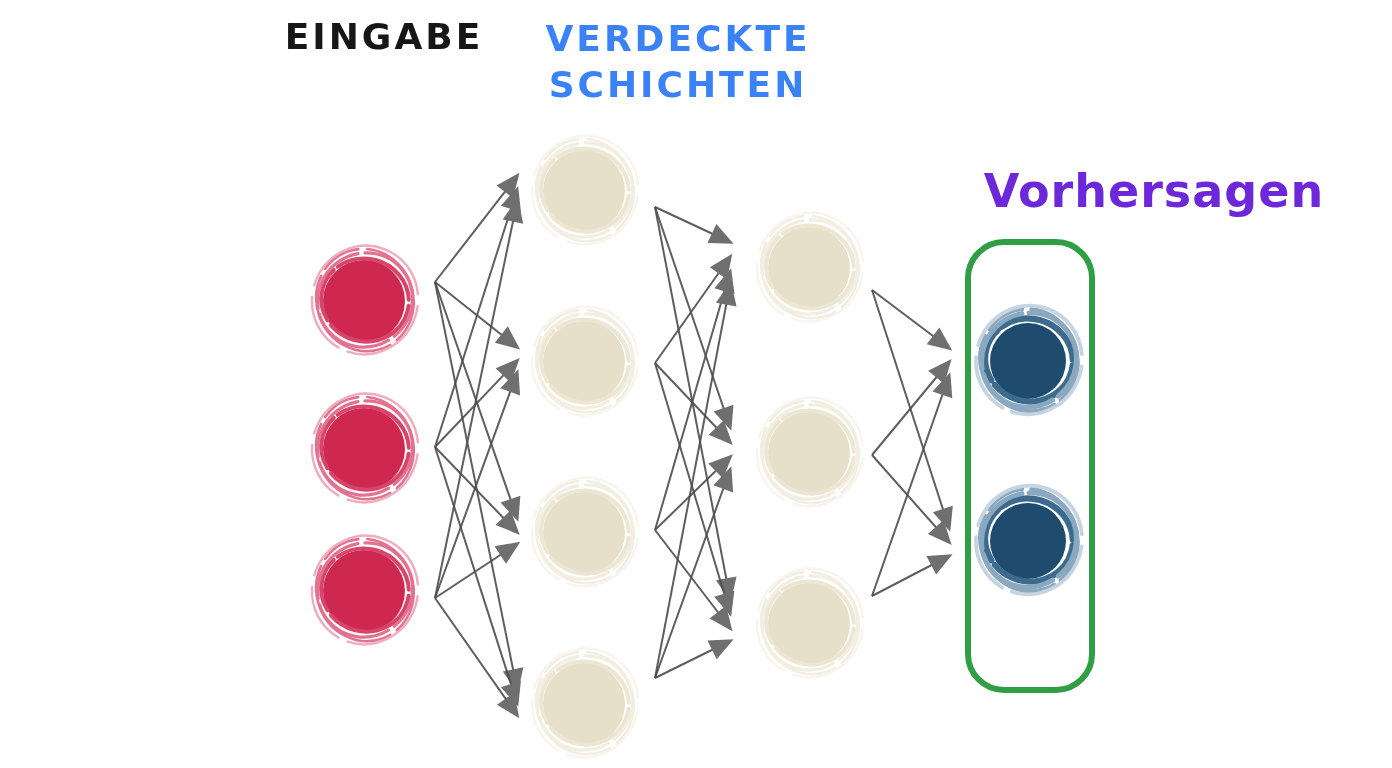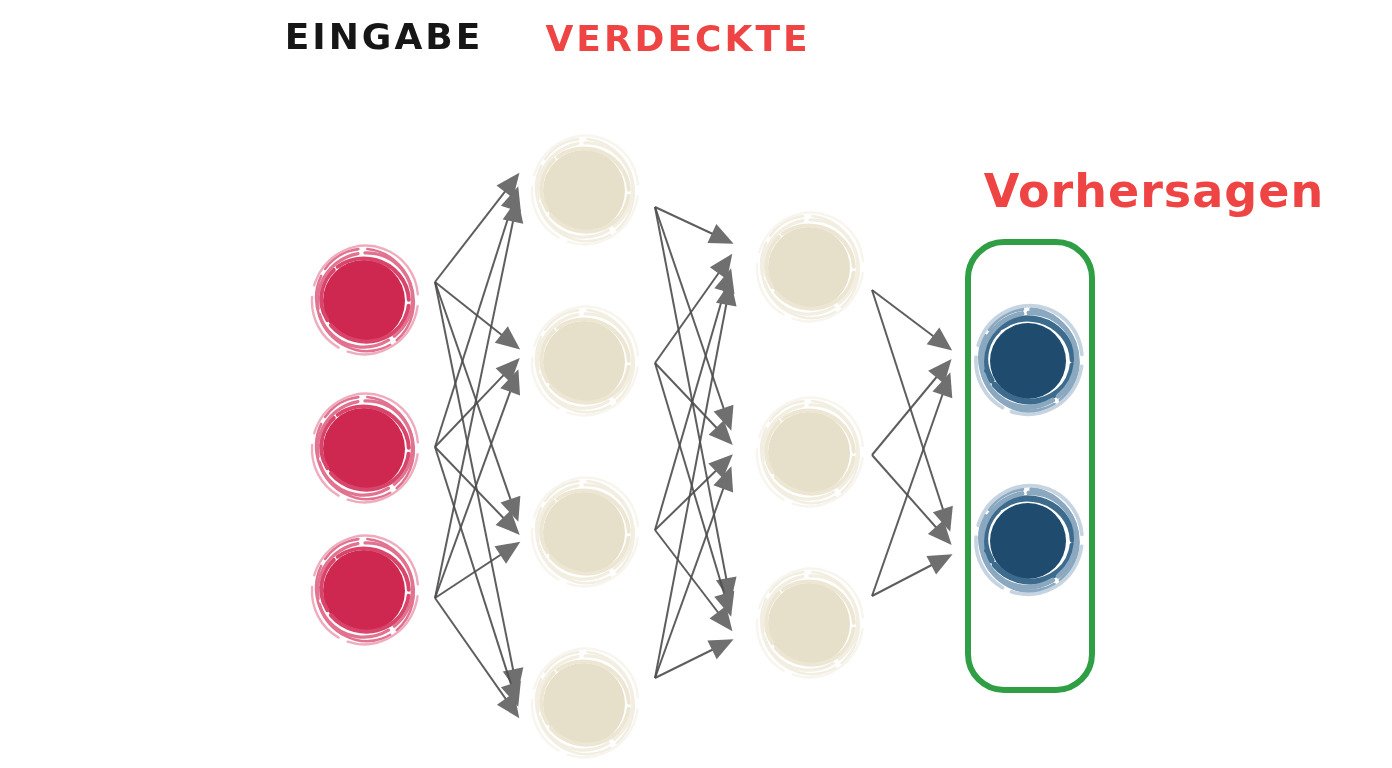--- a/index.html
+++ b/index.html
@@ -34,26 +34,27 @@
   }
   svg.net{position:absolute;left:0;top:0;}
 </style>
 </head>
 <body>
 
 <div class="stage">
 
   <div class="hdr" style="left: 384px; color: rgb(22, 22, 22);">EINGABE</div>
 
-  <div class="hdr hdr-hidden" style="left: 678px; color: #ef4444;">
+  <div class="hdr hdr-hidden" style="left: 678px; color: #3b82f6;">
     <div>VERDECKTE</div>
+    <div>SCHICHTEN</div>
   </div>
 
 
-  <div class="predictions" style="color: #ef4444;">Vorhersagen</div>
+  <div class="predictions" style="color: #6d28d9;">Vorhersagen</div>
 
   <svg class="net" width="1392" height="768" viewBox="0 0 1392 768">
       <line x1="435" y1="282" x2="517" y2="176" stroke="#4d4d4d" stroke-width="2" opacity="0.9"></line>
       <polygon points="519.4474885996536,172.83617327361853 513.0676021584835,198.24379120599804 496.45751184498073,185.3944760578167" fill="#6f6f6f"></polygon>
       <line x1="435" y1="282" x2="517" y2="347" stroke="#4d4d4d" stroke-width="2" opacity="0.9"></line>
       <polygon points="520.1346323828096,349.4847695717393 494.8043179601365,342.8045621461787 507.8493582117678,326.34774213642834" fill="#6f6f6f"></polygon>
       <line x1="435" y1="282" x2="517" y2="518" stroke="#4d4d4d" stroke-width="2" opacity="0.9"></line>
       <polygon points="518.3128404869536,521.7784189624518 500.51744778879606,502.55411146599414 520.3541473416681,495.6616989094877" fill="#6f6f6f"></polygon>
       <line x1="435" y1="282" x2="517" y2="689" stroke="#4d4d4d" stroke-width="2" opacity="0.9"></line>
       <polygon points="517.7900220695084,692.9212071010965 502.75672101207977,671.4677724269769 523.3430582928364,667.3201565620578" fill="#6f6f6f"></polygon>

